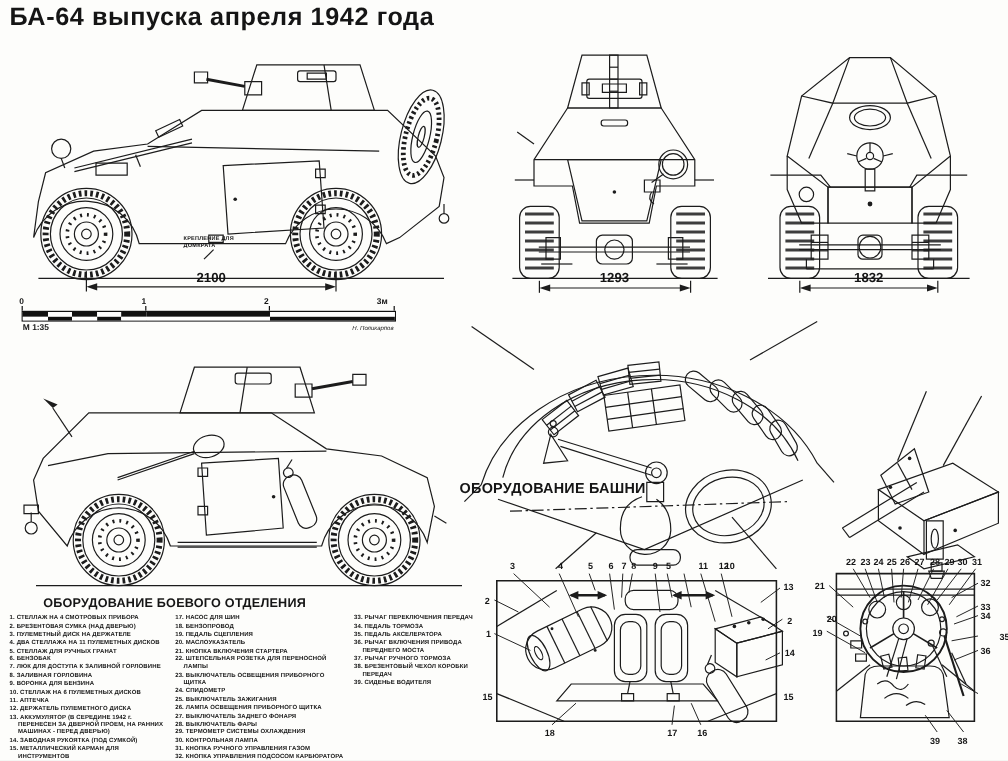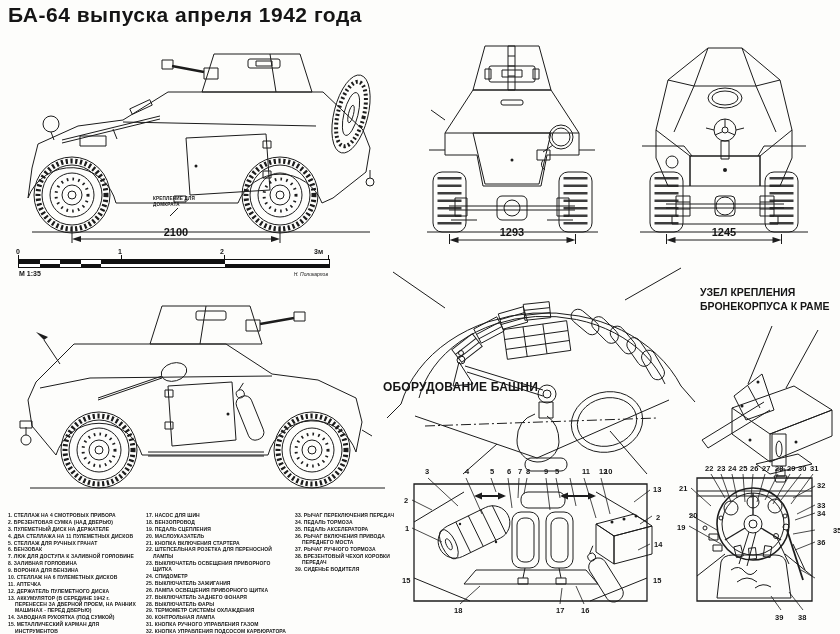--- a/index.html
+++ b/index.html
@@ -192,21 +192,21 @@
       <line x1="34" y1="184" x2="140" y2="184"></line>
         <line x1="34" y1="176" x2="34" y2="184"></line>
         <line x1="140" y1="176" x2="140" y2="184"></line>
       <line x1="28.5" y1="194" x2="28.5" y2="204"></line>
         <line x1="143.5" y1="194" x2="143.5" y2="204"></line>
       <line x1="34" y1="200" x2="138" y2="200"></line>
       <path d="M28.5,200 l9,-3 v6 Z" fill="#1c1c1c" stroke="none"></path>
       <path d="M143.5,200 l-9,-3 v6 Z" fill="#1c1c1c" stroke="none"></path>
     </g>
   </svg>
-  <div class="dim" style="left:692px;top:226px">1245</div>
+  <div class="dim" style="left:692px;top:226px">1832</div>
 
   <div class="abs" style="left:18px;top:250px;width:320px;height:36px">
     <div class="ticks callouts">
         <span style="position: absolute; left: -2px; top: -2px;">0</span>
         <span style="position: absolute; left: 100px; top: -2px;">1</span>
         <span style="position: absolute; left: 202px; top: -2px;">2</span>
         <span style="position: absolute; left: 296px; top: -2px;">3м</span>
       </div>
     <div class="tick-mark" style="left:0px"></div>
     <div class="tick-mark" style="left:103px"></div>
@@ -349,26 +349,22 @@
         <line x1="82" y1="106" x2="158" y2="130"></line>
       <circle cx="162" cy="128" r="9"></circle>
         <circle cx="162" cy="128" r="4"></circle>
       <rect x="154" y="136" width="14" height="16"></rect>
       <path d="M150,148 q-18,6 -18,26 a21,21 0 0 0 42,2 q0,-18 -12,-26"></path>
       <ellipse cx="222" cy="156" rx="36" ry="30" transform="rotate(-14 222 156)"></ellipse>
       <ellipse cx="222" cy="156" rx="30" ry="24" transform="rotate(-14 222 156)"></ellipse>
       <rect x="140" y="192" width="42" height="13" rx="6"></rect>
     </g>
   </svg>
-  <div class="sec-label" style="left:383px;top:380px">ОБОРУДОВАНИЕ БАШНИ</div>
-
-  <div class="sec-label2" style="left:700px;top:286px">
-    <div>УЗЕЛ КРЕПЛЕНИЯ</div>
-    <div>БРОНЕКОРПУСА  К РАМЕ</div>
-  </div>
+  <div class="sec-label" style="left:383px;top:400px">ОБОРУДОВАНИЕ БАШНИ</div>
+
   <svg style="left:698px;top:322px" width="142" height="155" viewBox="0 0 142 155">
     <g stroke="#1c1c1c" fill="none" stroke-width="1">
       <line x1="74" y1="4" x2="50" y2="62"></line>
         <line x1="120" y1="8" x2="88" y2="66"></line>
       <path d="M4,118 L66,80"></path>
         <path d="M10,126 L72,88"></path>
         <line x1="4" y1="118" x2="10" y2="126"></line>
       <path d="M36,74 L64,52 L76,88 L48,98 Z"></path>
         <path d="M50,64 L62,86"></path>
       <circle cx="44" cy="84" r="1.5" fill="#1c1c1c" stroke="none"></circle>
@@ -379,20 +375,21 @@
       <rect x="74" y="112" width="14" height="32"></rect>
         <ellipse cx="81" cy="127" rx="3" ry="8"></ellipse>
       <path d="M58,142 L100,132 L114,142 L72,152 Z"></path>
       <rect x="78" y="147" width="9" height="7"></rect>
         <path d="M76,154 h13 l-2,6 h-9 Z"></path>
       <circle cx="52" cy="118" r="1.5" fill="#1c1c1c" stroke="none"></circle>
         <circle cx="98" cy="120" r="1.5" fill="#1c1c1c" stroke="none"></circle>
     </g>
   </svg>
 
+  <div class="list-header" style="left:36px;top:497px">ОБОРУДОВАНИЕ БОЕВОГО ОТДЕЛЕНИЯ</div>
   <div class="eq-list" style="left:8px;top:512px;width:134px">
       <div>1. СТЕЛЛАЖ НА 4 СМОТРОВЫХ ПРИБОРА</div>
       <div>2. БРЕЗЕНТОВАЯ СУМКА (НАД ДВЕРЬЮ)</div>
       <div>3. ПУЛЕМЕТНЫЙ ДИСК НА ДЕРЖАТЕЛЕ</div>
       <div>4. ДВА СТЕЛЛАЖА НА 11 ПУЛЕМЕТНЫХ ДИСКОВ</div>
       <div>5. СТЕЛЛАЖ ДЛЯ РУЧНЫХ ГРАНАТ</div>
       <div>6. БЕНЗОБАК</div>
       <div>7. ЛЮК ДЛЯ ДОСТУПА К ЗАЛИВНОЙ ГОРЛОВИНЕ</div>
       <div>8. ЗАЛИВНАЯ ГОРЛОВИНА</div>
       <div>9. ВОРОНКА ДЛЯ БЕНЗИНА</div>

